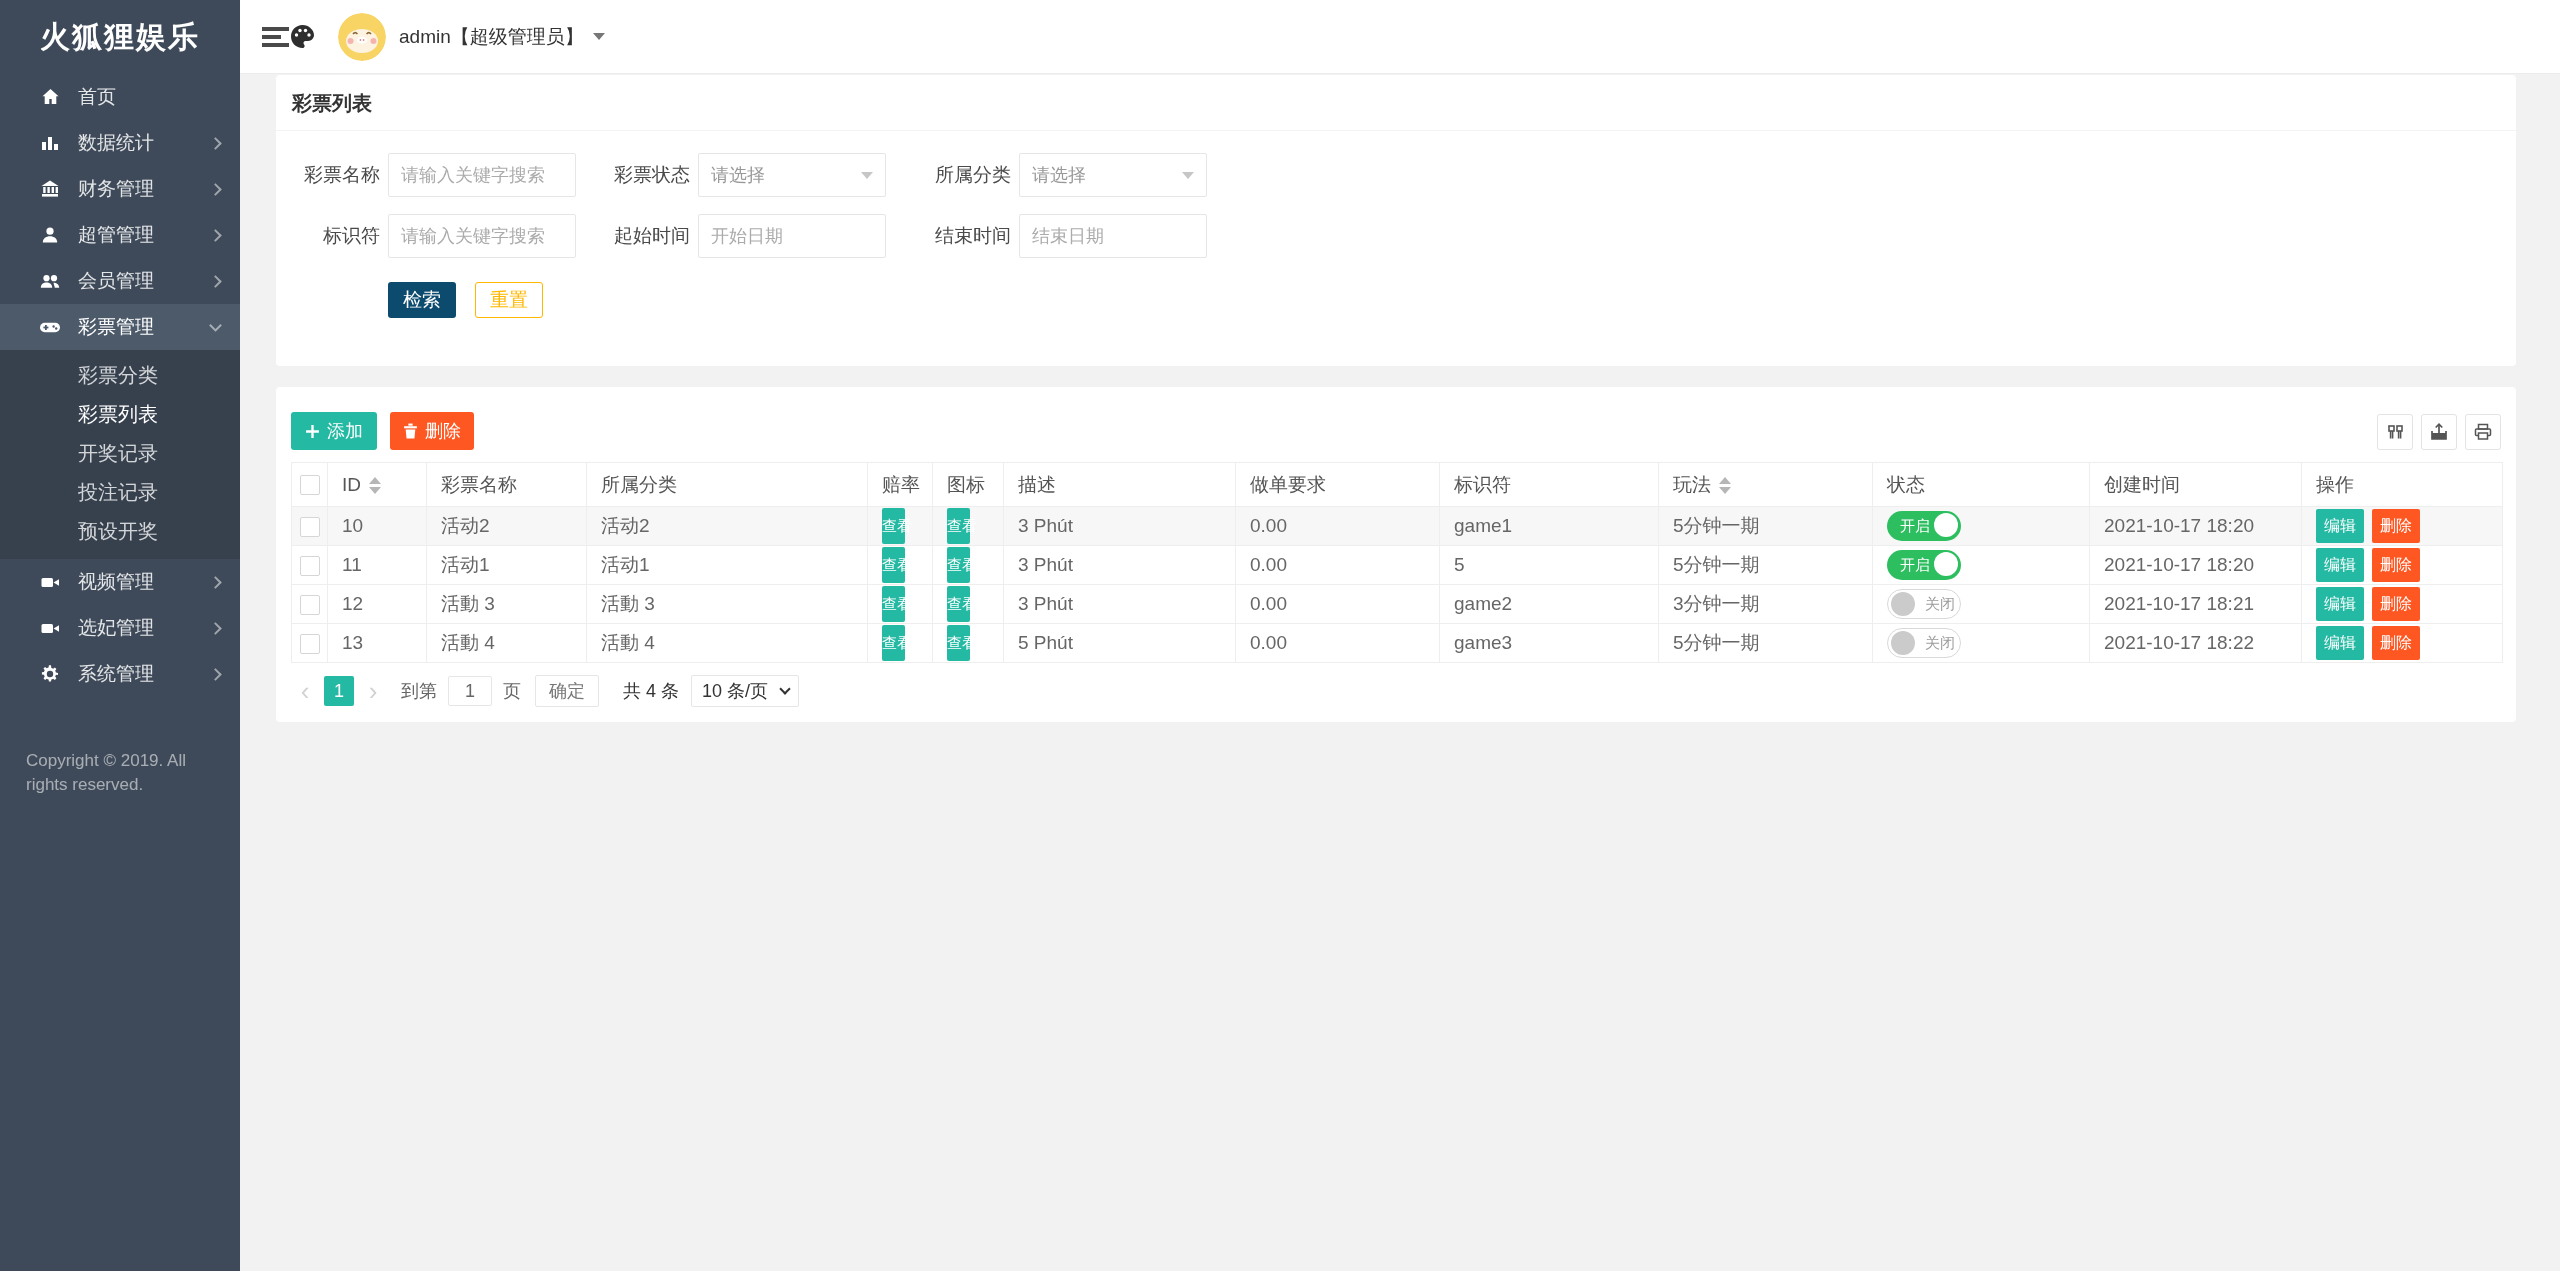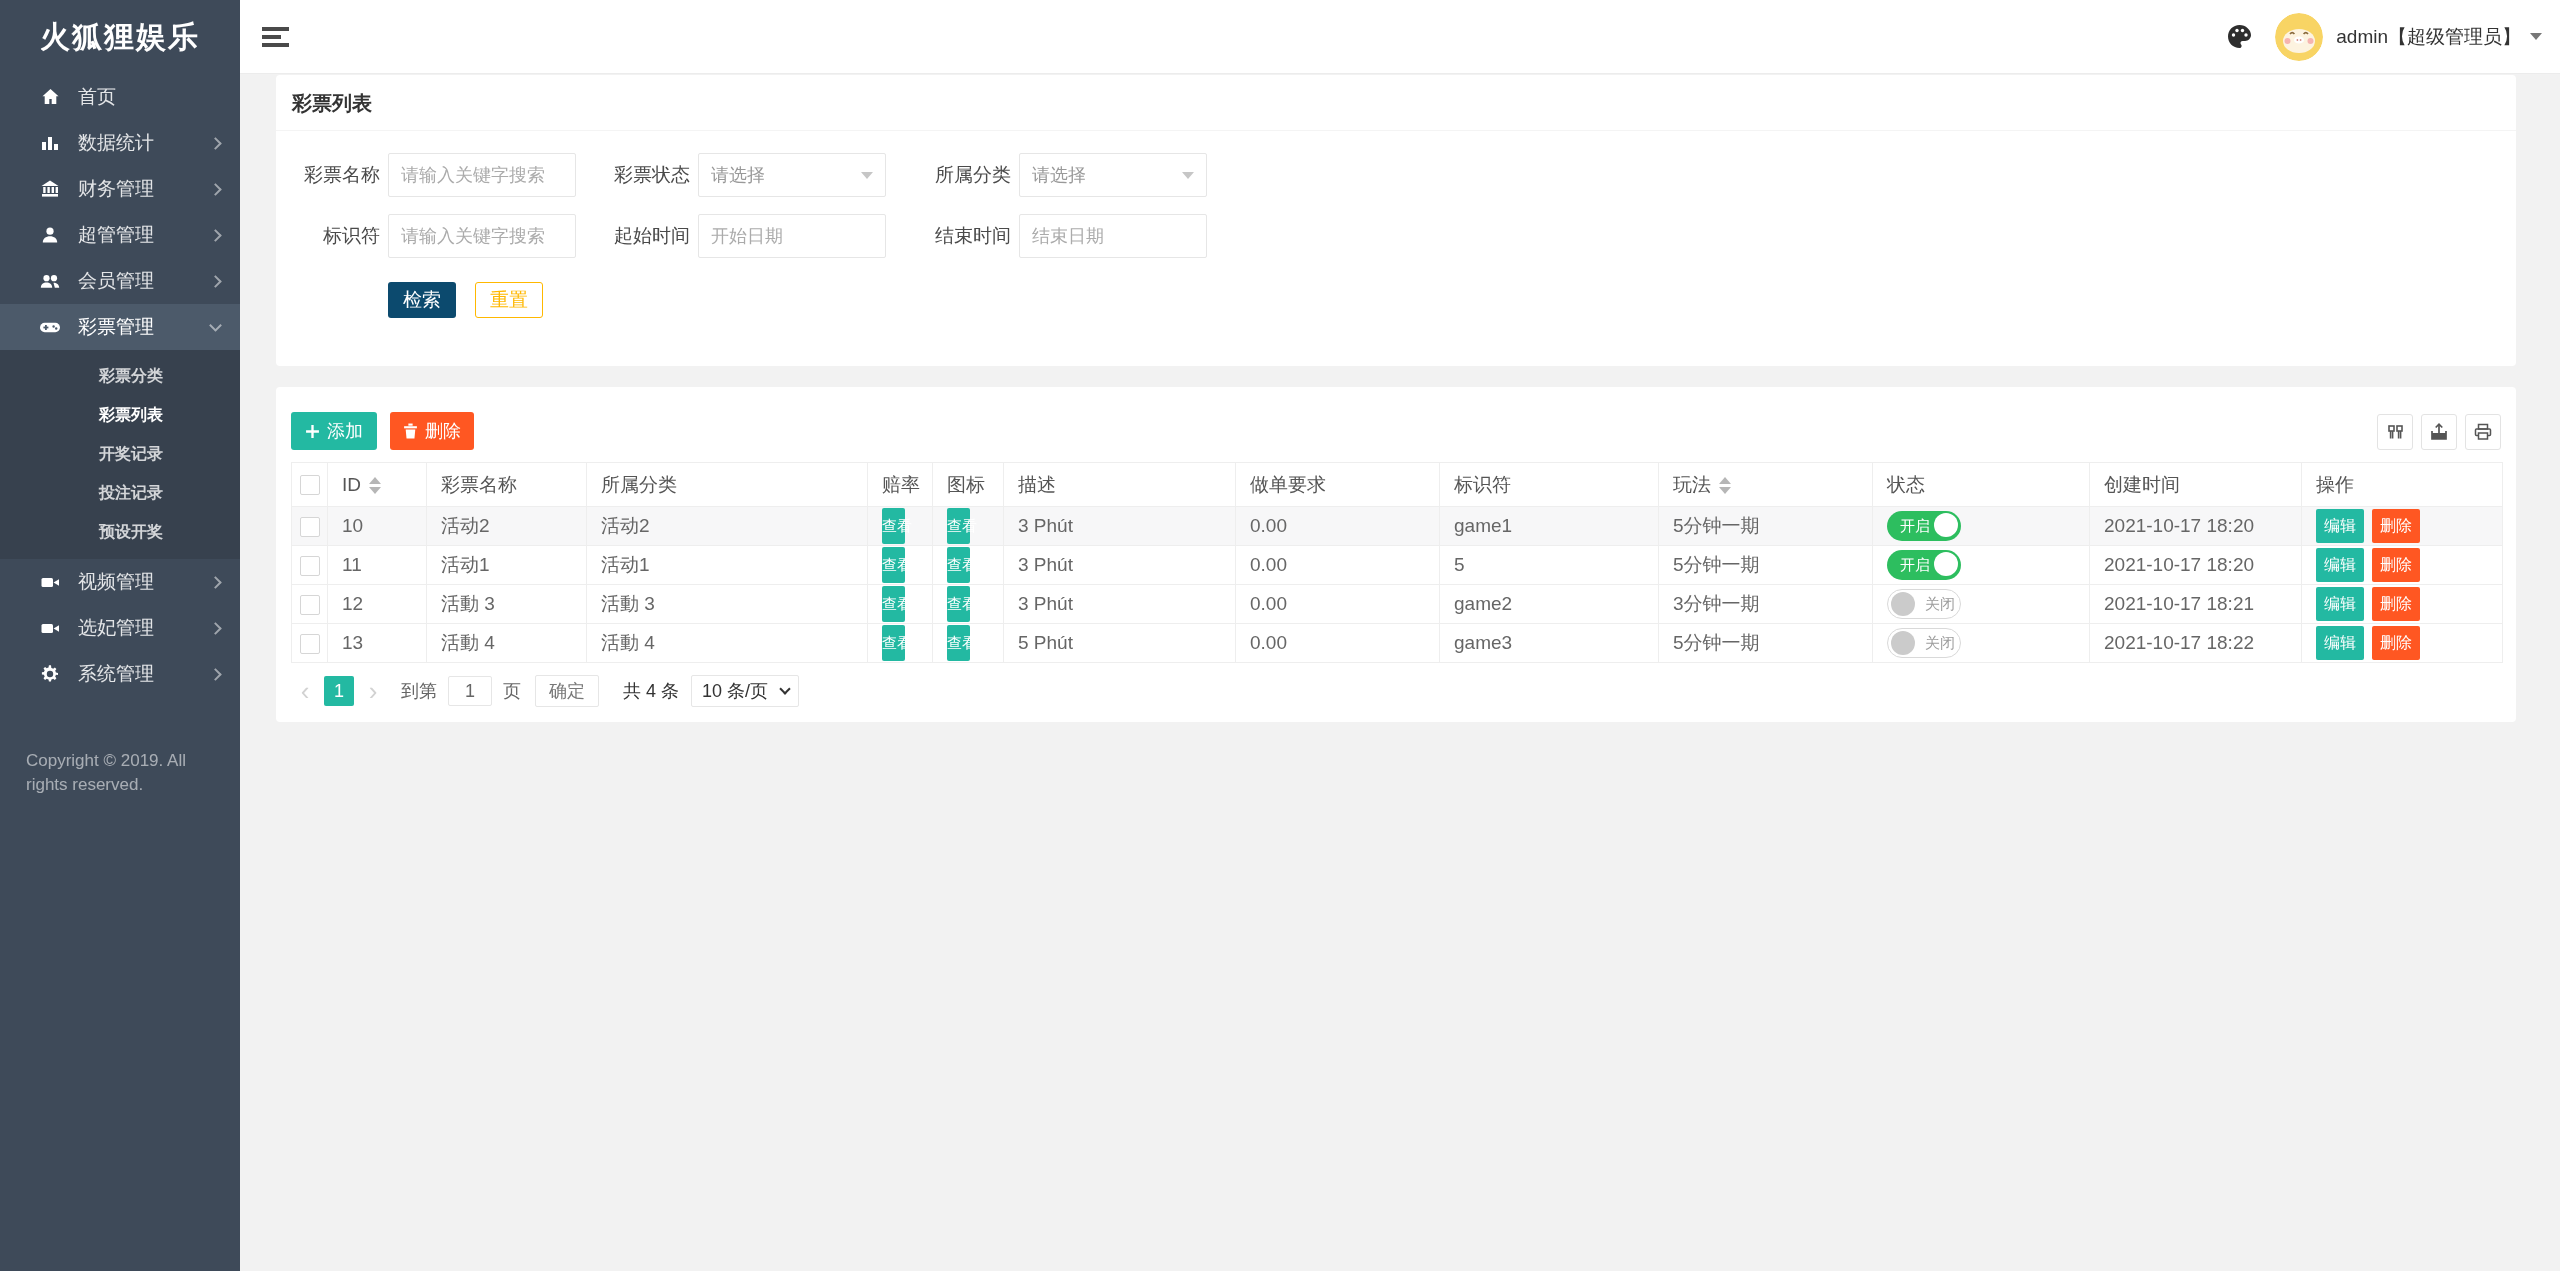--- a/index.html
+++ b/index.html
@@ -10,27 +10,27 @@
   .sidebar { position:absolute; left:0; top:0; bottom:0; width:240px; background:#3E4A59; }
   .logo { height:74px; line-height:74px; text-align:center; color:#fff; font-size:30px; font-weight:bold; letter-spacing:2px; }
   .menu-item { height:46px; display:flex; align-items:center; padding-left:38px; position:relative;
                color:rgba(255,255,255,.86); font-size:19px; cursor:pointer; }
   .menu-item.active { background:#4C5A6A; color:#fff; }
   .mi-icon { width:24px; margin-right:16px; display:flex; justify-content:center; }
   .chev { position:absolute; right:20px; width:9px; height:9px; border-right:2px solid rgba(255,255,255,.5);
           border-bottom:2px solid rgba(255,255,255,.5); transform:rotate(-45deg); }
   .chev.down { transform:rotate(45deg); margin-top:-4px; }
   .submenu { background:#37414E; padding:6px 0 8px; }
-  .submenu-item { height:39px; line-height:39px; padding-left:99px; font-size:16px; color:rgba(255,255,255,.78); cursor:pointer;font-weight:bold; }
+  .submenu-item { height:39px; line-height:39px; padding-left:78px; font-size:20px; color:rgba(255,255,255,.78); cursor:pointer; }
   .submenu-item.current { color:#fff; }
   .copyright { margin-top:52px; padding:0 22px 0 26px; font-size:17px; line-height:24px; color:rgba(255,255,255,.55); }
 
   
   .topbar { position:absolute; left:240px; top:0; right:0; height:74px; background:#fff;
-            border-bottom:1px solid #ececec; display:flex; align-items:center; justify-content:space-between;
+            border-bottom:1px solid #ececec; display:flex; align-items:center; 
             padding:0 18px 0 22px; }
   .hamburger { width:27px; height:20px; display:flex; flex-direction:column; justify-content:space-between; cursor:pointer; }
   .hamburger .bar { height:4px; background:#4a4a4a; width:27px; }
   .hamburger .bar.mid { width:19px; }
   .user-area { display:flex; align-items:center; }
   .palette-btn { margin-right:22px; display:flex; cursor:pointer; }
   .avatar { width:48px; height:48px; border-radius:50%; overflow:hidden; margin-right:13px; cursor:pointer; }
   .admin-name { font-size:19px; color:#333; cursor:pointer; display:flex; align-items:center; }
   .caret-down { width:0; height:0; border-left:6px solid transparent; border-right:6px solid transparent;
                 border-top:7px solid #777; margin-left:9px; }

